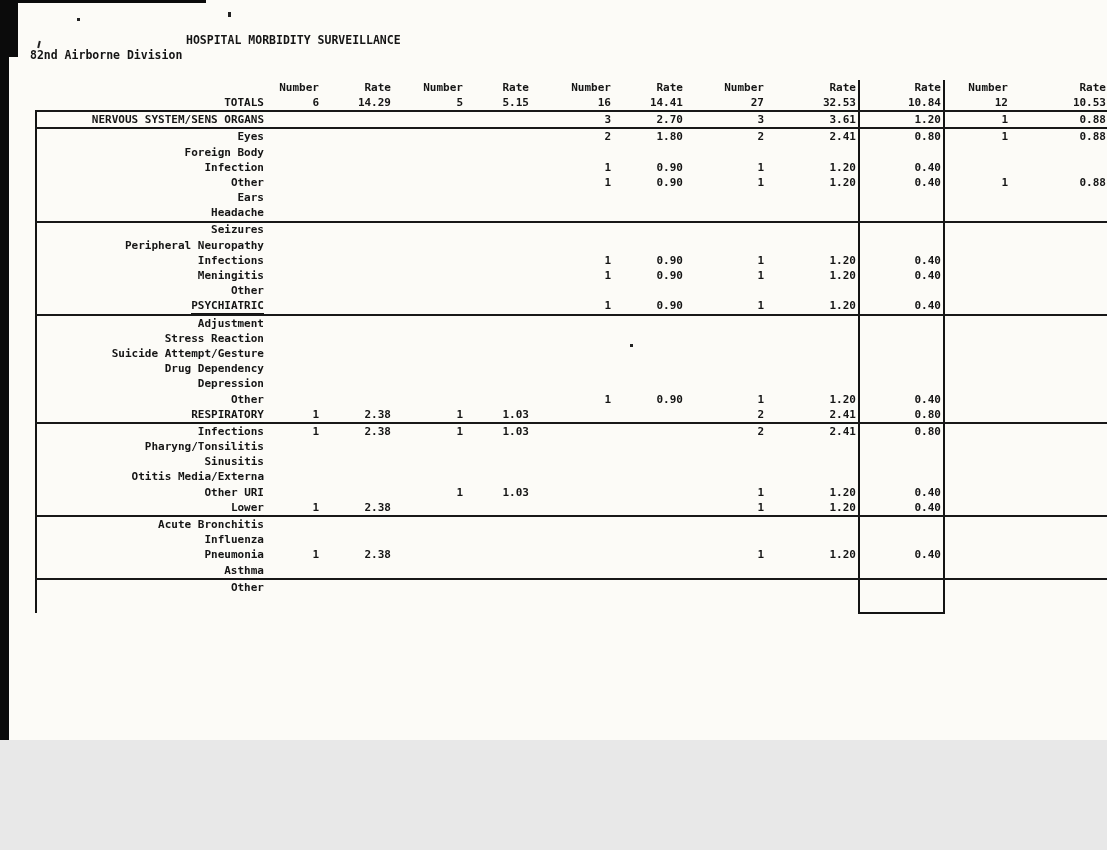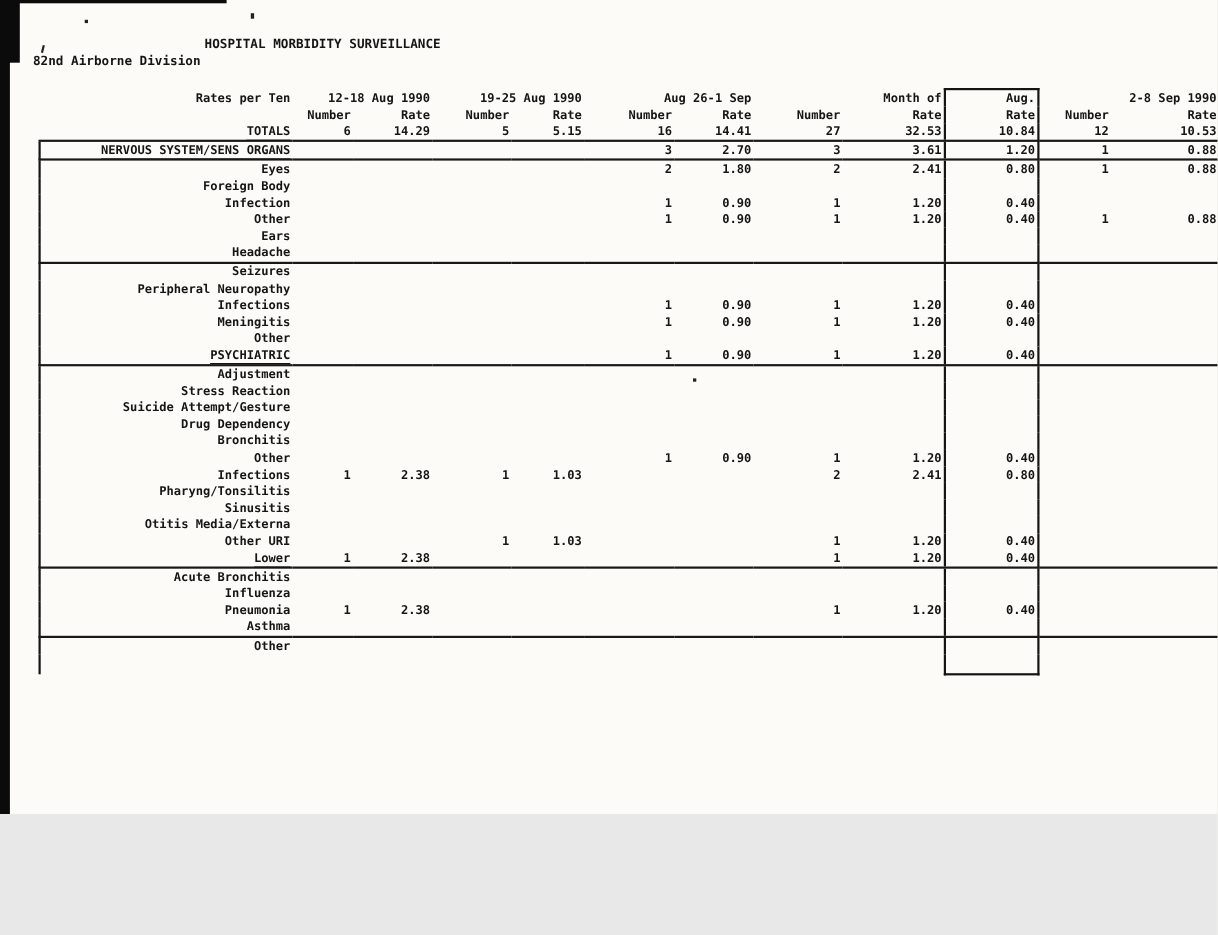--- a/index.html
+++ b/index.html
@@ -70,29 +70,20 @@
         <col style="width:82px">
       <col style="width:72px">
         <col style="width:81px">
         <col style="width:93px">
       <col style="width:85px">
         <col style="width:66px">
         <col style="width:98px">
     </colgroup>
     <thead id="thead">
         <tr>
-          <td class="lbl">Rates per Ten</td>
-          <td class="grp" colspan="2">12-18 Aug 1990</td>
-          <td class="grp" colspan="2">19-25 Aug 1990</td>
-          <td class="grp" colspan="2">Aug 26-1 Sep</td>
-          <td class="grp month" colspan="2">Month of</td>
-          <td class="boxcol boxtop boxlbl">Aug.</td>
-          <td class="grp wk4g" colspan="2">2-8 Sep 1990</td>
-        </tr>
-        <tr>
           <td class="lbl"></td>
           <td>Number</td>
           <td class="hr">Rate</td>
           <td>Number</td>
           <td class="hr">Rate</td>
           <td>Number</td>
           <td class="hr">Rate</td>
           <td>Number</td>
           <td class="hrm">Rate</td>
           <td class="boxcol boxlbl">Rate</td>
@@ -347,21 +338,21 @@
           <td></td>
           <td></td>
           <td></td>
           <td></td>
           <td class="pr20"></td>
           <td class="boxcol pr13"></td>
           <td></td>
           <td class="pr27"></td>
         </tr>
         <tr>
-          <td class="lbl bodyleft" style="padding-left: 18px;">Bronchitis</td>
+          <td class="lbl bodyleft" style="padding-left: 18px;">Depression</td>
           <td></td>
           <td></td>
           <td></td>
           <td></td>
           <td></td>
           <td></td>
           <td></td>
           <td class="pr20"></td>
           <td class="boxcol pr13"></td>
           <td></td>
@@ -374,35 +365,49 @@
           <td></td>
           <td></td>
           <td>1</td>
           <td>0.90</td>
           <td>1</td>
           <td class="pr20">1.20</td>
           <td class="boxcol pr13">0.40</td>
           <td></td>
           <td class="pr27"></td>
         </tr>
-        <tr>
-          <td class="lbl bodyleft" style="padding-left: 18px;">Infections</td>
+        <tr class="divider">
+          <td class="lbl bodyleft" style="padding-left: 2px;"><span class="ul">RESPIRATORY</span></td>
           <td>1</td>
           <td>2.38</td>
           <td>1</td>
           <td>1.03</td>
           <td></td>
           <td></td>
           <td>2</td>
           <td class="pr20">2.41</td>
           <td class="boxcol pr13">0.80</td>
           <td></td>
           <td class="pr27"></td>
         </tr>
         <tr>
+          <td class="lbl bodyleft" style="padding-left: 18px;">Infections</td>
+          <td>1</td>
+          <td>2.38</td>
+          <td>1</td>
+          <td>1.03</td>
+          <td></td>
+          <td></td>
+          <td>2</td>
+          <td class="pr20">2.41</td>
+          <td class="boxcol pr13">0.80</td>
+          <td></td>
+          <td class="pr27"></td>
+        </tr>
+        <tr>
           <td class="lbl bodyleft" style="padding-left: 50px;">Pharyng/Tonsilitis</td>
           <td></td>
           <td></td>
           <td></td>
           <td></td>
           <td></td>
           <td></td>
           <td></td>
           <td class="pr20"></td>
           <td class="boxcol pr13"></td>

